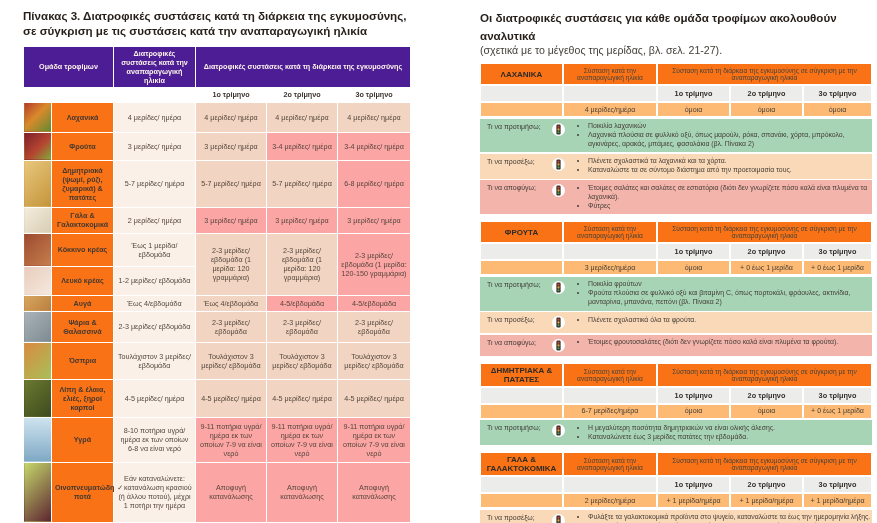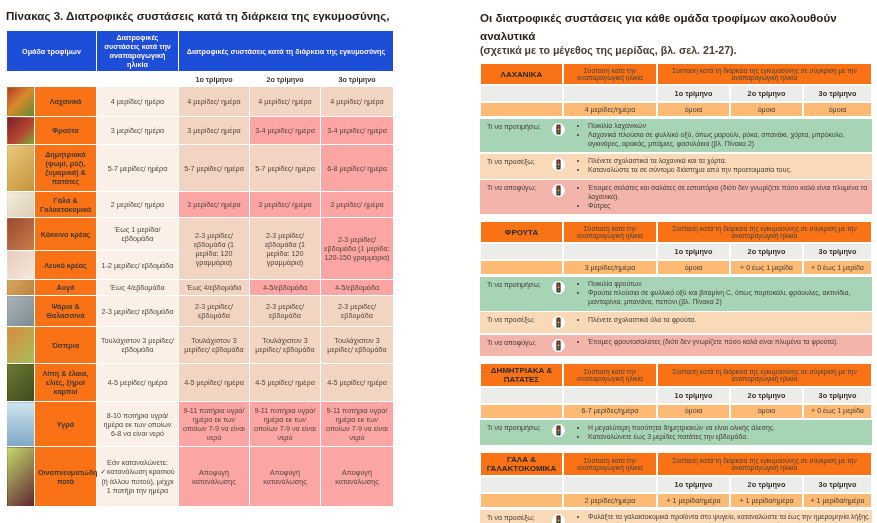--- a/index.html
+++ b/index.html
@@ -1,27 +1,27 @@
 <!DOCTYPE html>
 <html><head>
 <meta charset="utf-8">
 <style>
   html,body{margin:0;padding:0;}
   body{width:877px;height:523px;background:#ffffff;overflow:hidden;position:relative;
        font-family:"Liberation Sans","DejaVu Sans",sans-serif;color:#55463a;}
   .panel{position:absolute;top:8px;}
-  .left-panel{left:6px;width:387px;}
+  .left-panel{left:23px;width:387px;}
   .right-panel{left:480px;width:392px;}
 
   
   .l-title{font-size:11.6px;font-weight:bold;color:#261e18;line-height:1.32;}
   table.gtable{border-collapse:collapse;table-layout:fixed;width:387px;margin-top:7px;}
   .gtable td,.gtable th{border:1.5px solid #fff;font-size:7.2px;line-height:1.25;
       text-align:center;vertical-align:middle;padding:2px 3px;box-sizing:border-box;}
-  .hd{background:#1d4ed8;color:#fdf3ea;font-weight:bold;font-size:7.5px;}
+  .hd{background:#4c1d95;color:#fdf3ea;font-weight:bold;font-size:7.5px;}
   .sub{background:#fff;color:#3b342e;font-weight:bold;font-size:7.8px;height:15px;}
   .name{text-align:left;font-weight:bold;color:#443830;background:#f97316;font-size:7.3px;padding-left:4px;}
   .photo{padding:0;}
   .repro{background:#faf0e8;}
   .lt{background:#f1d5c2;}
   .dk{background:#fca5a5;}
   .rh30 td{height:30px}.rh28 td{height:28px}.rh47 td{height:47px}.rh26 td{height:26px}
   .rh33 td{height:33px}.rh29 td{height:29px}.rh16 td{height:16px}.rh31 td{height:31px}
   .rh37 td{height:37px}.rh38 td{height:38px}.rh45 td{height:45px}.rh56 td{height:60px}
   .ph-veg{background:linear-gradient(135deg,#b33a2b,#d98a2b 45%,#5d8a2f);}
@@ -33,21 +33,21 @@
   .ph-eggs{background:linear-gradient(135deg,#d9a85f,#b97e3f);}
   .ph-fish{background:linear-gradient(135deg,#aab3b8,#7d8a92);}
   .ph-legume{background:linear-gradient(135deg,#d98a3f,#a8c05a);}
   .ph-oil{background:linear-gradient(135deg,#6b7a2f,#3d4a1f);}
   .ph-water{background:linear-gradient(180deg,#cfe4ef,#7fa8c4);}
   .ph-wine{background:linear-gradient(135deg,#c5d96b,#5d2330);}
   .check{color:#4a3d33;font-size:7px;margin-right:1px;}
 
   
   .r-title b{font-size:11.6px;color:#261e18;}
-  .r-title .note{font-size:10.6px;color:#45403a;font-weight:bold;}
+  .r-title .note{font-size:10.6px;color:#45403a;font-weight:normal;}
   .section{margin-top:7px;}
   .sec-grid{display:grid;grid-template-columns:83px 94px 73px 73px 69px;}
   .sec-grid>div{border:0.5px solid #fff;box-sizing:border-box;}
   .teal{background:#f97316;}
   .gray{background:#ececea;}
   .whitebg{background:#fdba74;}
   .sec-title{font-weight:bold;font-size:8px;color:#2e2a26;display:flex;align-items:center;
              justify-content:center;text-align:center;padding:2px;}
   .colhead{font-size:6.6px;text-align:center;padding:3px 4px;color:#46413c;display:flex;
            align-items:center;justify-content:center;}
@@ -63,20 +63,21 @@
   .adv-body ul{margin:3.5px 0 3.5px 13px;padding:0;}
   .adv-body li{font-size:6.9px;line-height:1.3;color:#433d36;margin:0;}
   .tl{flex:0 0 auto;margin-right:8px;margin-top:0;}
 </style>
 </head>
 <body>
 
 <div class="panel left-panel">
   <div class="l-title">
     <div>Πίνακας 3. Διατροφικές συστάσεις κατά τη διάρκεια της εγκυμοσύνης,</div>
+    <div>σε σύγκριση με τις συστάσεις κατά την αναπαραγωγική ηλικία</div>
   </div>
   <table class="gtable">
     <colgroup>
         <col style="width:28px">
         <col style="width:62px">
         <col style="width:82px">
         <col style="width:71px">
         <col style="width:71px">
         <col style="width:73px">
       </colgroup>

